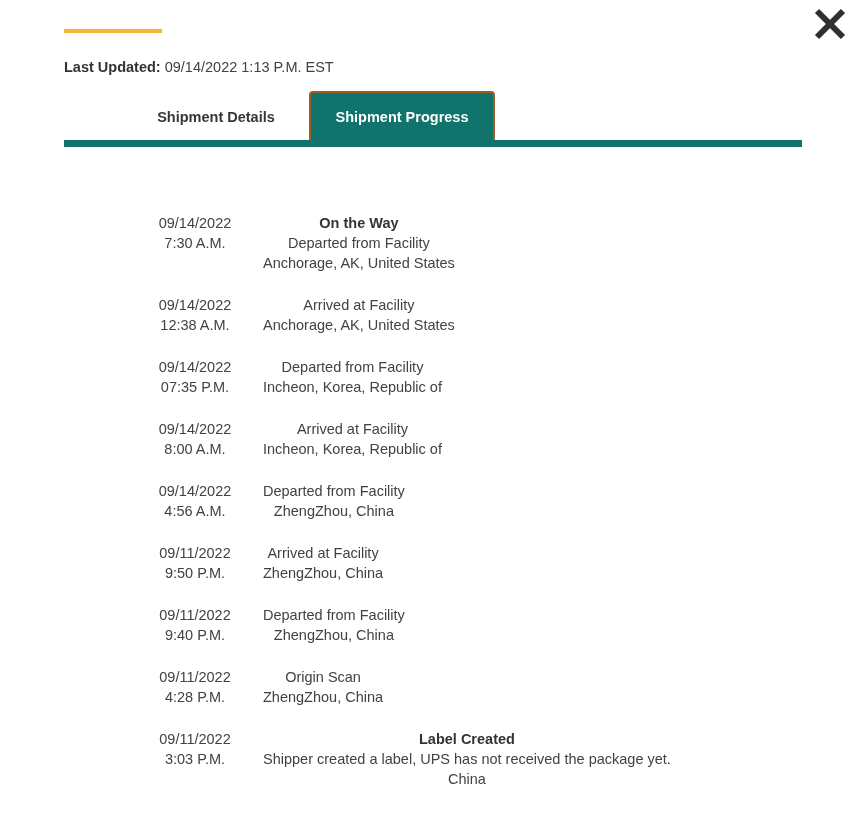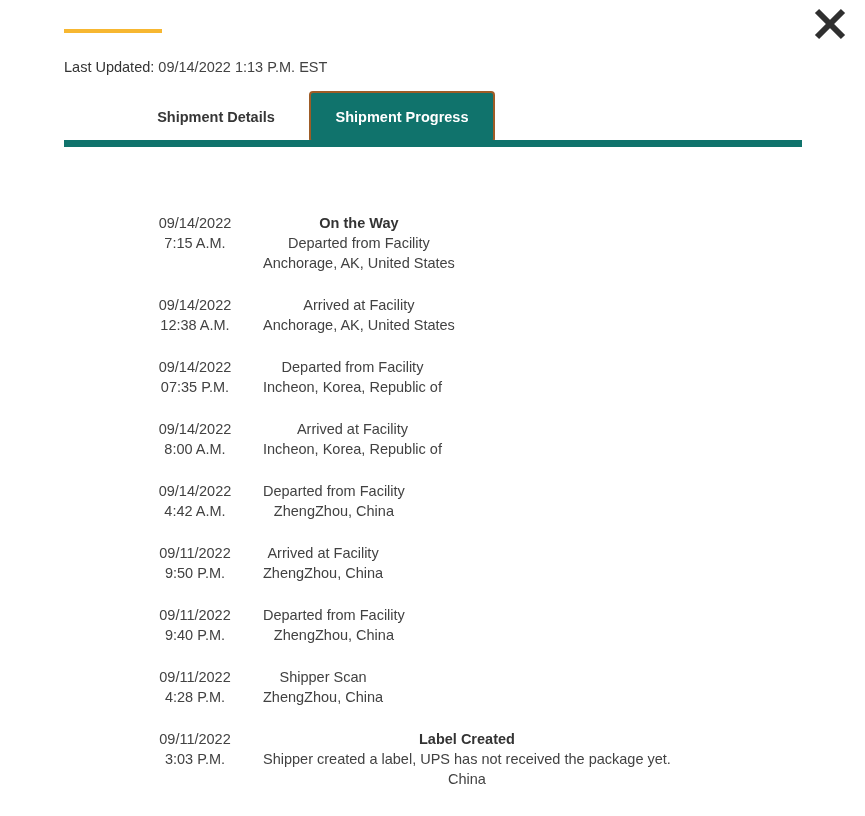--- a/index.html
+++ b/index.html
@@ -37,21 +37,21 @@
 
   
   .last-updated {
     position: absolute;
     left: 64px; top: 58px;
     font-size: 14.5px;
     line-height: 18px;
     color: #424242;
     white-space: nowrap;
   }
-  .last-updated .lbl { font-weight: normal; color: #333333; }
+  .last-updated .lbl { font-weight: bold; color: #333333; }
 
   
   .tab {
     position: absolute;
     top: 91px;
     width: 186px; height: 52px;
     display: flex; align-items: center; justify-content: center;
     font-family: "Liberation Sans", sans-serif;
     font-size: 14.5px;
     font-weight: bold;
@@ -116,21 +116,21 @@
 
   <button class="tab tab-active">Shipment Progress</button>
   <button class="tab tab-inactive">Shipment Details</button>
 
   <div class="teal-bar"></div>
 
   <div class="events">
     <div class="event">
       <div class="event-when">
         <div>09/14/2022</div>
-        <div>7:15 A.M.</div>
+        <div>7:30 A.M.</div>
       </div>
       <div class="event-info">
         <div class="status bold">On the Way</div>
       <div>Departed from Facility</div>
           <div>Anchorage, AK, United States</div>
         </div>
     </div>
 
     <div class="event">
       <div class="event-when">
@@ -161,21 +161,21 @@
       </div>
       <div class="event-info">
         <div class="status">Arrived at Facility</div>
       <div>Incheon, Korea, Republic of</div>
         </div>
     </div>
 
     <div class="event">
       <div class="event-when">
         <div>09/14/2022</div>
-        <div>4:42 A.M.</div>
+        <div>4:56 A.M.</div>
       </div>
       <div class="event-info">
         <div class="status">Departed from Facility</div>
       <div>ZhengZhou, China</div>
         </div>
     </div>
 
     <div class="event">
       <div class="event-when">
         <div>09/11/2022</div>
@@ -197,21 +197,21 @@
       <div>ZhengZhou, China</div>
         </div>
     </div>
 
     <div class="event">
       <div class="event-when">
         <div>09/11/2022</div>
         <div>4:28 P.M.</div>
       </div>
       <div class="event-info">
-        <div class="status">Shipper Scan</div>
+        <div class="status">Origin Scan</div>
       <div>ZhengZhou, China</div>
         </div>
     </div>
 
     <div class="event">
       <div class="event-when">
         <div>09/11/2022</div>
         <div>3:03 P.M.</div>
       </div>
       <div class="event-info">

